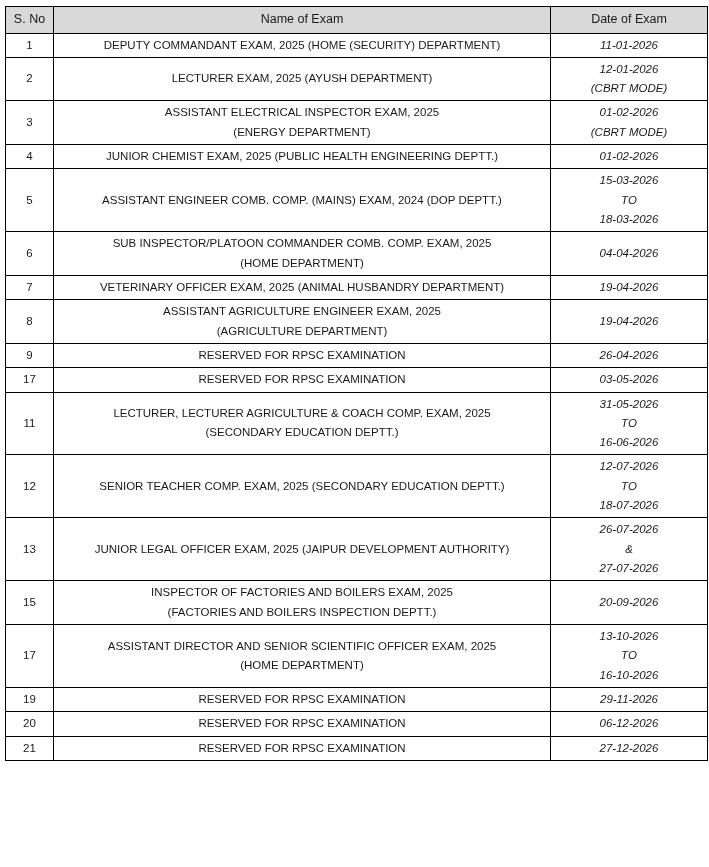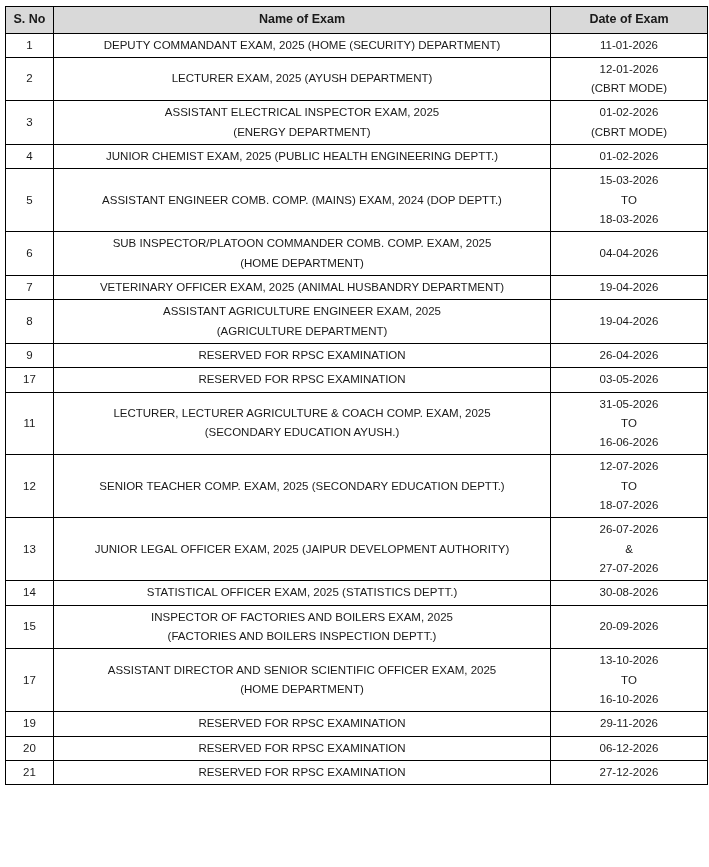--- a/index.html
+++ b/index.html
@@ -25,32 +25,32 @@
   table.exam-table td {
     border: 1.5px solid #000000;
     padding: 2px 6px;
     font-size: 11.5px;
     line-height: 1.68;
     vertical-align: middle;
     overflow: hidden;
   }
   table.exam-table th {
     background: #d9d9d9;
-    font-weight: bold;
+    font-weight: normal;
     font-size: 12.5px;
     text-align: center;
     padding: 4px 4px;
     line-height: 1.4;
   }
   col.col-sno  { width: 48px; }
   col.col-name { width: 497px; }
   col.col-date { width: 157px; }
   td.sno-cell  { text-align: center; }
   td.name-cell { text-align: center; padding-left: 9px; }
-  td.date-cell { text-align: center; }
+  td.date-cell { text-align: center; font-style: italic; }
   td .cell-line { white-space: nowrap; }
 </style>
 </head>
 <body>
 
 <div class="page">
   <table class="exam-table">
     <colgroup>
       <col class="col-sno">
       <col class="col-name">
@@ -168,21 +168,21 @@
           </td>
     <td class="date-cell">
             <div class="cell-line">03-05-2026</div>
           </td>
   </tr>
 
   <tr>
     <td class="sno-cell">11</td>
     <td class="name-cell">
             <div class="cell-line">LECTURER, LECTURER AGRICULTURE &amp; COACH  COMP. EXAM, 2025</div>
-            <div class="cell-line">(SECONDARY EDUCATION AYUSH.)</div>
+            <div class="cell-line">(SECONDARY EDUCATION DEPTT.)</div>
           </td>
     <td class="date-cell">
             <div class="cell-line">31-05-2026</div>
             <div class="cell-line">TO</div>
             <div class="cell-line">16-06-2026</div>
           </td>
   </tr>
 
   <tr>
     <td class="sno-cell">12</td>
@@ -201,29 +201,20 @@
     <td class="name-cell">
             <div class="cell-line">JUNIOR LEGAL OFFICER EXAM, 2025 (JAIPUR DEVELOPMENT AUTHORITY)</div>
           </td>
     <td class="date-cell">
             <div class="cell-line">26-07-2026</div>
             <div class="cell-line">&amp;</div>
             <div class="cell-line">27-07-2026</div>
           </td>
   </tr>
 
-  <tr>
-    <td class="sno-cell">14</td>
-    <td class="name-cell">
-            <div class="cell-line">STATISTICAL OFFICER EXAM, 2025 (STATISTICS DEPTT.)</div>
-          </td>
-    <td class="date-cell">
-            <div class="cell-line">30-08-2026</div>
-          </td>
-  </tr>
 
   <tr>
     <td class="sno-cell">15</td>
     <td class="name-cell">
             <div class="cell-line">INSPECTOR OF FACTORIES AND BOILERS EXAM, 2025</div>
             <div class="cell-line">(FACTORIES AND BOILERS INSPECTION DEPTT.)</div>
           </td>
     <td class="date-cell">
             <div class="cell-line">20-09-2026</div>
           </td>

